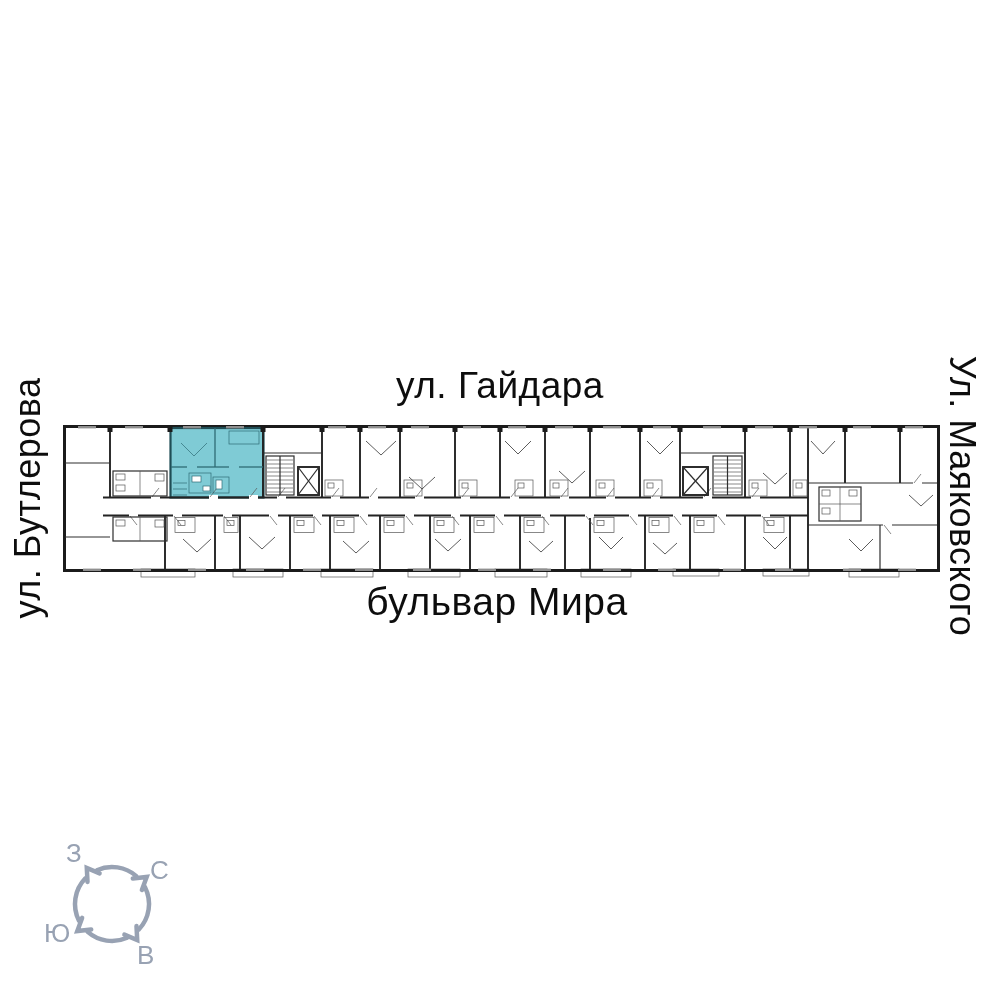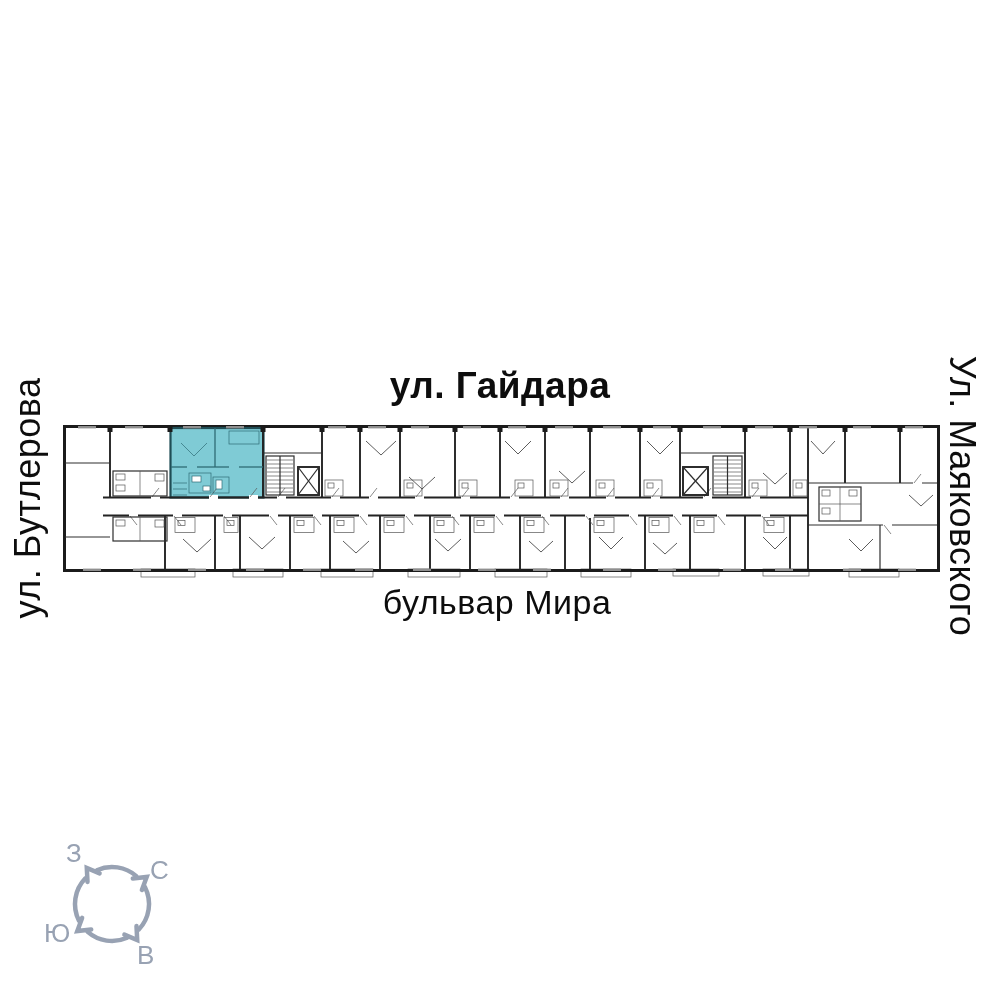--- a/index.html
+++ b/index.html
@@ -5,22 +5,22 @@
   html,body{margin:0;padding:0;}
   body{
     width:1000px;height:1000px;position:relative;overflow:hidden;
     background:#ffffff;
     font-family:"Liberation Sans", sans-serif;
   }
   .street-label{
     position:absolute;color:#0d0d0d;white-space:nowrap;
     font-size:37px;letter-spacing:0.5px;
   }
-  .street-top{left:500px;top:386px;transform:translate(-50%,-50%);font-weight:bold;}
-  .street-bottom{left:497px;top:602px;transform:translate(-50%,-50%);font-size:34px;}
+  .street-top{left:500px;top:386px;transform:translate(-50%,-50%);}
+  .street-bottom{left:497px;top:602px;transform:translate(-50%,-50%);font-size:39px;}
   .street-left{left:28px;top:498px;transform:translate(-50%,-50%) rotate(-90deg);font-size:36px;}
   .street-right{left:962px;top:496px;transform:translate(-50%,-50%) rotate(90deg);font-size:36px;}
 
   .plan-wrap{position:absolute;left:63px;top:425px;width:877px;height:155px;}
 
   
   .fp .w3{stroke:#1b1b1b;stroke-width:3;fill:none;}
   .fp .w2{stroke:#232323;stroke-width:1.9;fill:none;}
   .fp .w1{stroke:#2e2e2e;stroke-width:1.2;fill:none;}
   .fp .t {stroke:#565656;stroke-width:0.7;fill:none;}

